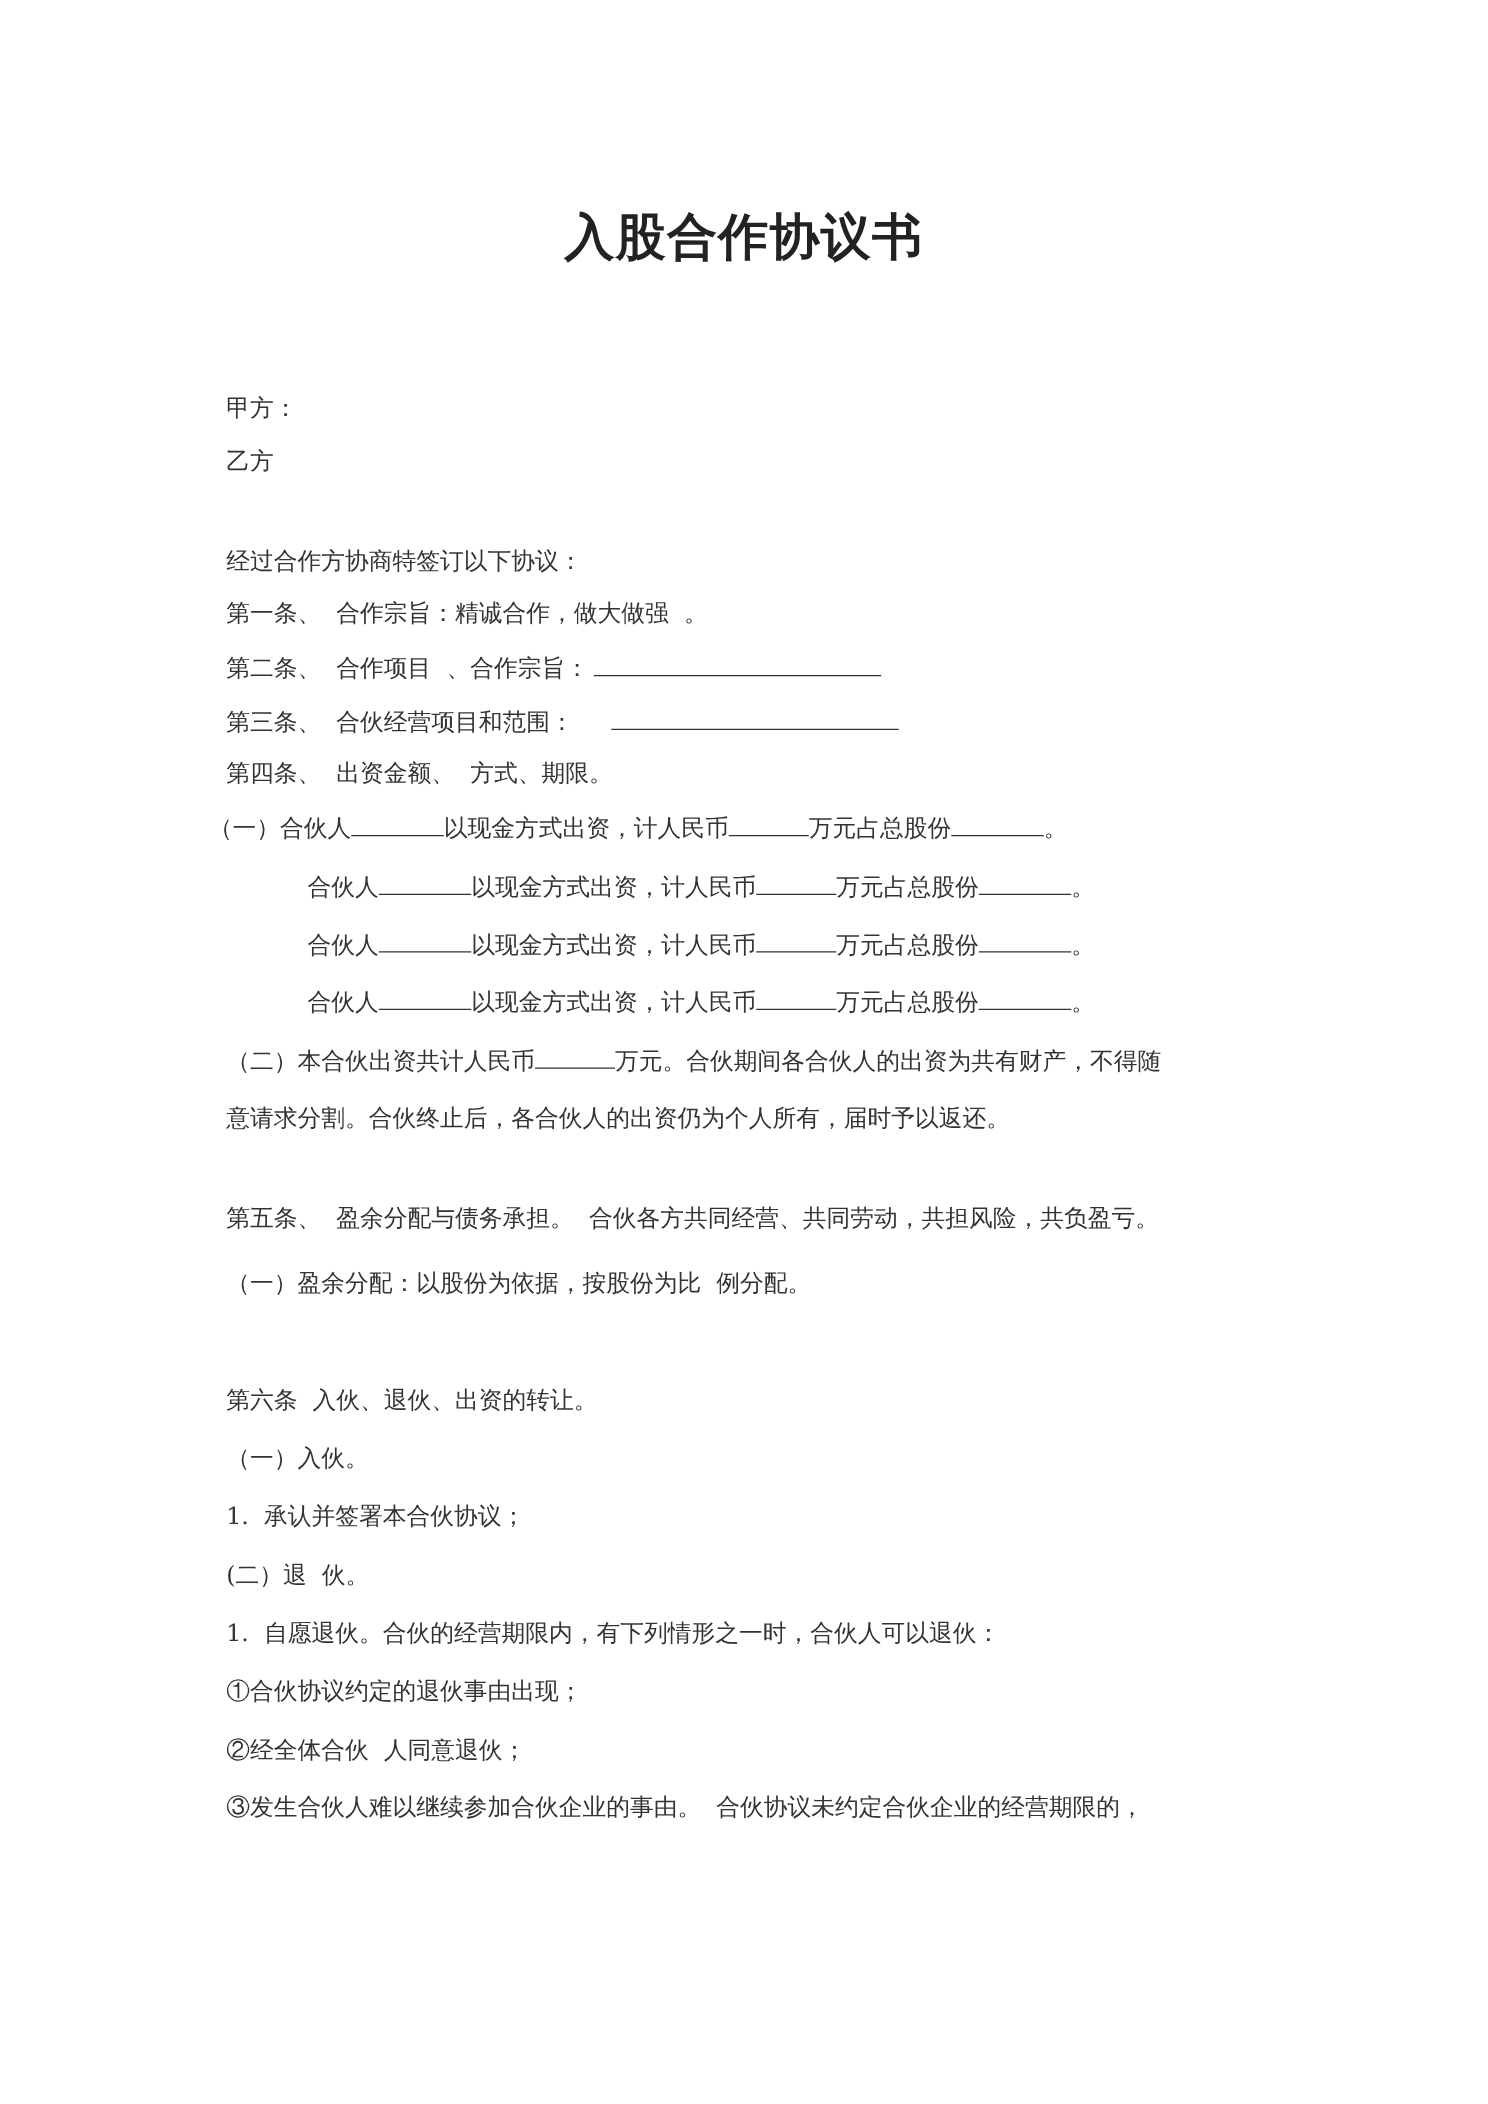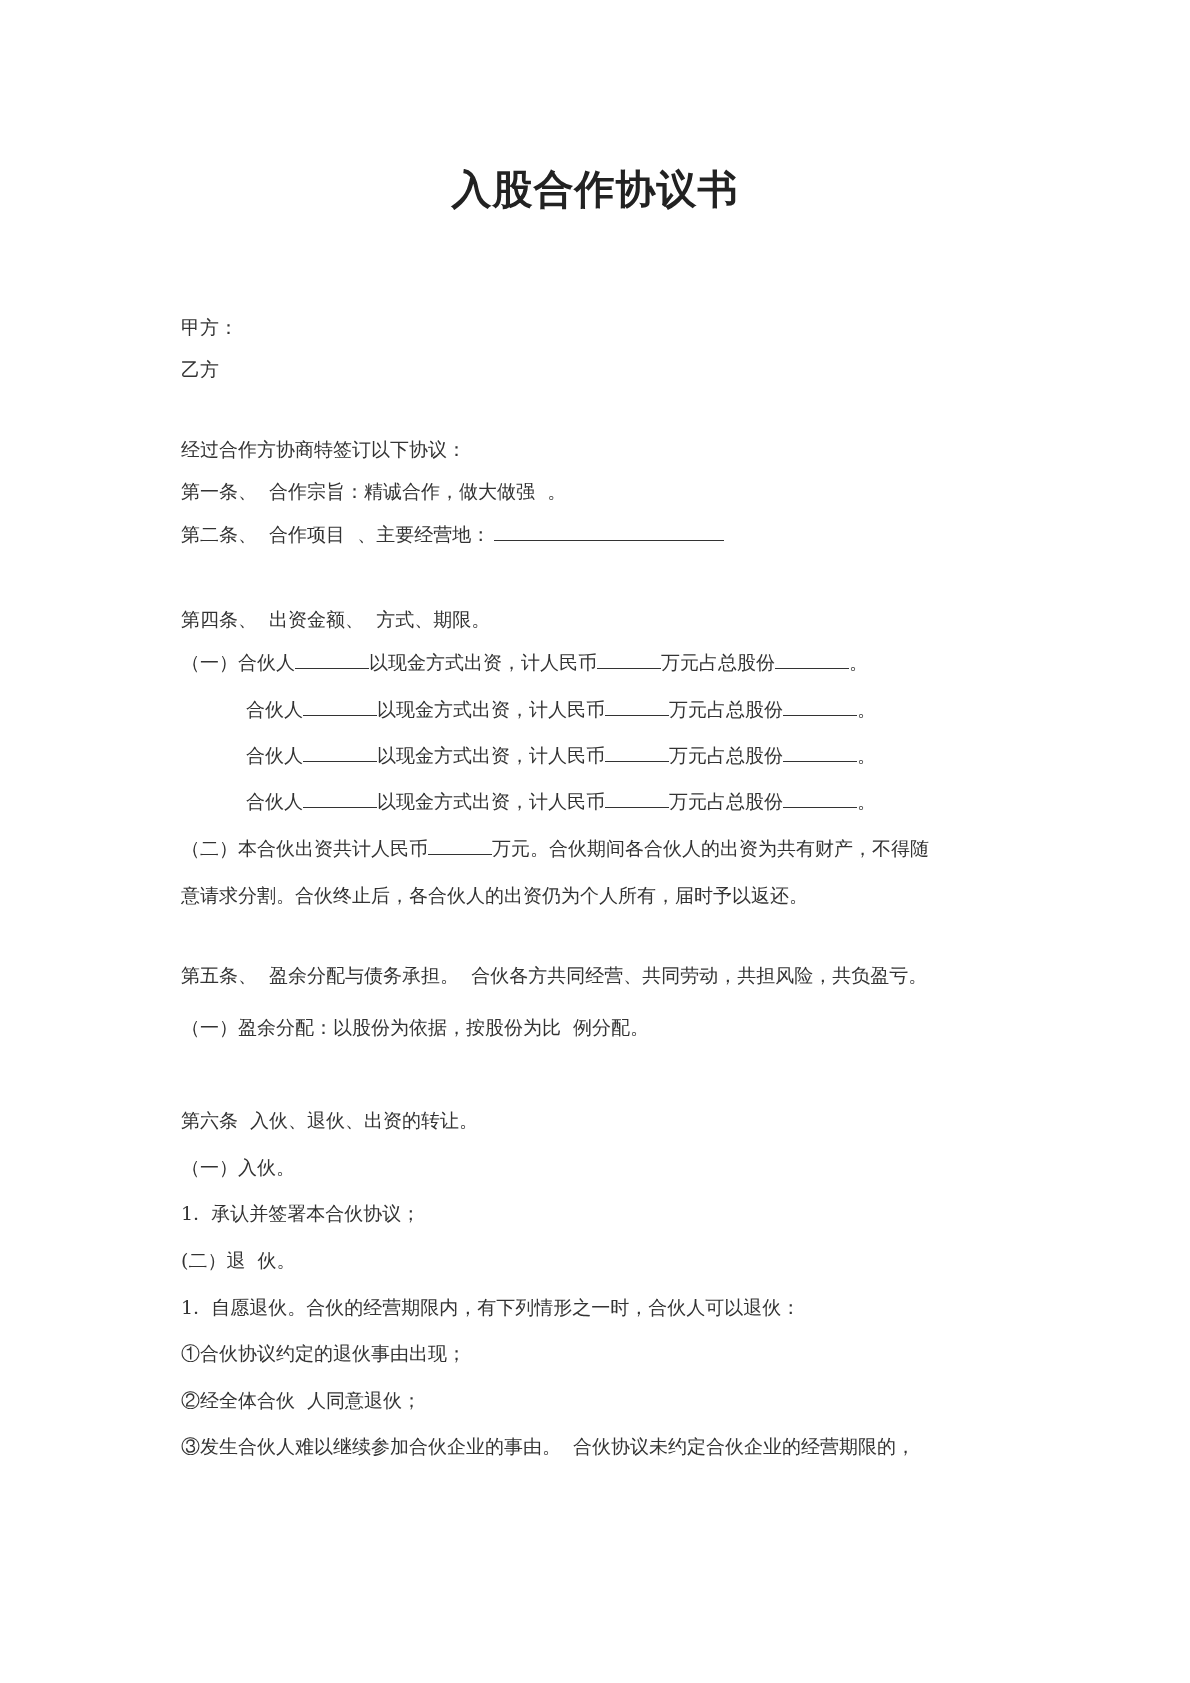--- a/index.html
+++ b/index.html
@@ -61,26 +61,27 @@
 
   <div class="title">入股合作协议书</div>
 
   <div class="line" style="top:315px">甲方：</div>
   <div class="line" style="top:357px">乙方</div>
 
   <div class="line" style="top:437px">经过合作方协商特签订以下协议：</div>
 
   <div class="line" style="top:479px">第一条、  合作宗旨：精诚合作，做大做强  。</div>
 
-  <div class="line" style="top:522px"><span>第二条、  合作项目  、主要经营地：</span><span class="gap" style="width:4px"></span><span class="blank long"></span></div>
+  <div class="line" style="top:522px"><span>第二条、  合作项目  、合作宗旨：</span><span class="gap" style="width:4px"></span><span class="blank long"></span></div>
 
+  <div class="line" style="top:565px"><span>第三条、  合伙经营项目和范围：</span><span class="gap" style="width:30px"></span><span class="blank long"></span></div>
 
   <div class="line" style="top:607px">第四条、  出资金额、  方式、期限。</div>
 
-  <div class="line" style="top:650px; left:181px"><span>（一）</span><span>合伙人</span><span class="blank med"></span><span>以现金方式出资，计人民币</span><span class="blank short"></span><span>万元占总股份</span><span class="blank med"></span><span>。</span></div>
+  <div class="line" style="top:650px; left:167px"><span>（一）</span><span>合伙人</span><span class="blank med"></span><span>以现金方式出资，计人民币</span><span class="blank short"></span><span>万元占总股份</span><span class="blank med"></span><span>。</span></div>
 
   <div class="line indent" style="top:697px"><span>合伙人</span><span class="blank med"></span><span>以现金方式出资，计人民币</span><span class="blank short"></span><span>万元占总股份</span><span class="blank med"></span><span>。</span></div>
 
   <div class="line indent" style="top:743px"><span>合伙人</span><span class="blank med"></span><span>以现金方式出资，计人民币</span><span class="blank short"></span><span>万元占总股份</span><span class="blank med"></span><span>。</span></div>
 
   <div class="line indent" style="top:789px"><span>合伙人</span><span class="blank med"></span><span>以现金方式出资，计人民币</span><span class="blank short"></span><span>万元占总股份</span><span class="blank med"></span><span>。</span></div>
 
   <div class="line" style="top:883px">意请求分割。合伙终止后，各合伙人的出资仍为个人所有，届时予以返还。</div>
   <div class="line" style="top:836px"><span>（二）本合伙出资共计人民币</span><span class="blank short"></span><span>万元。合伙期间各合伙人的出资为共有财产，不得随</span></div>
 

